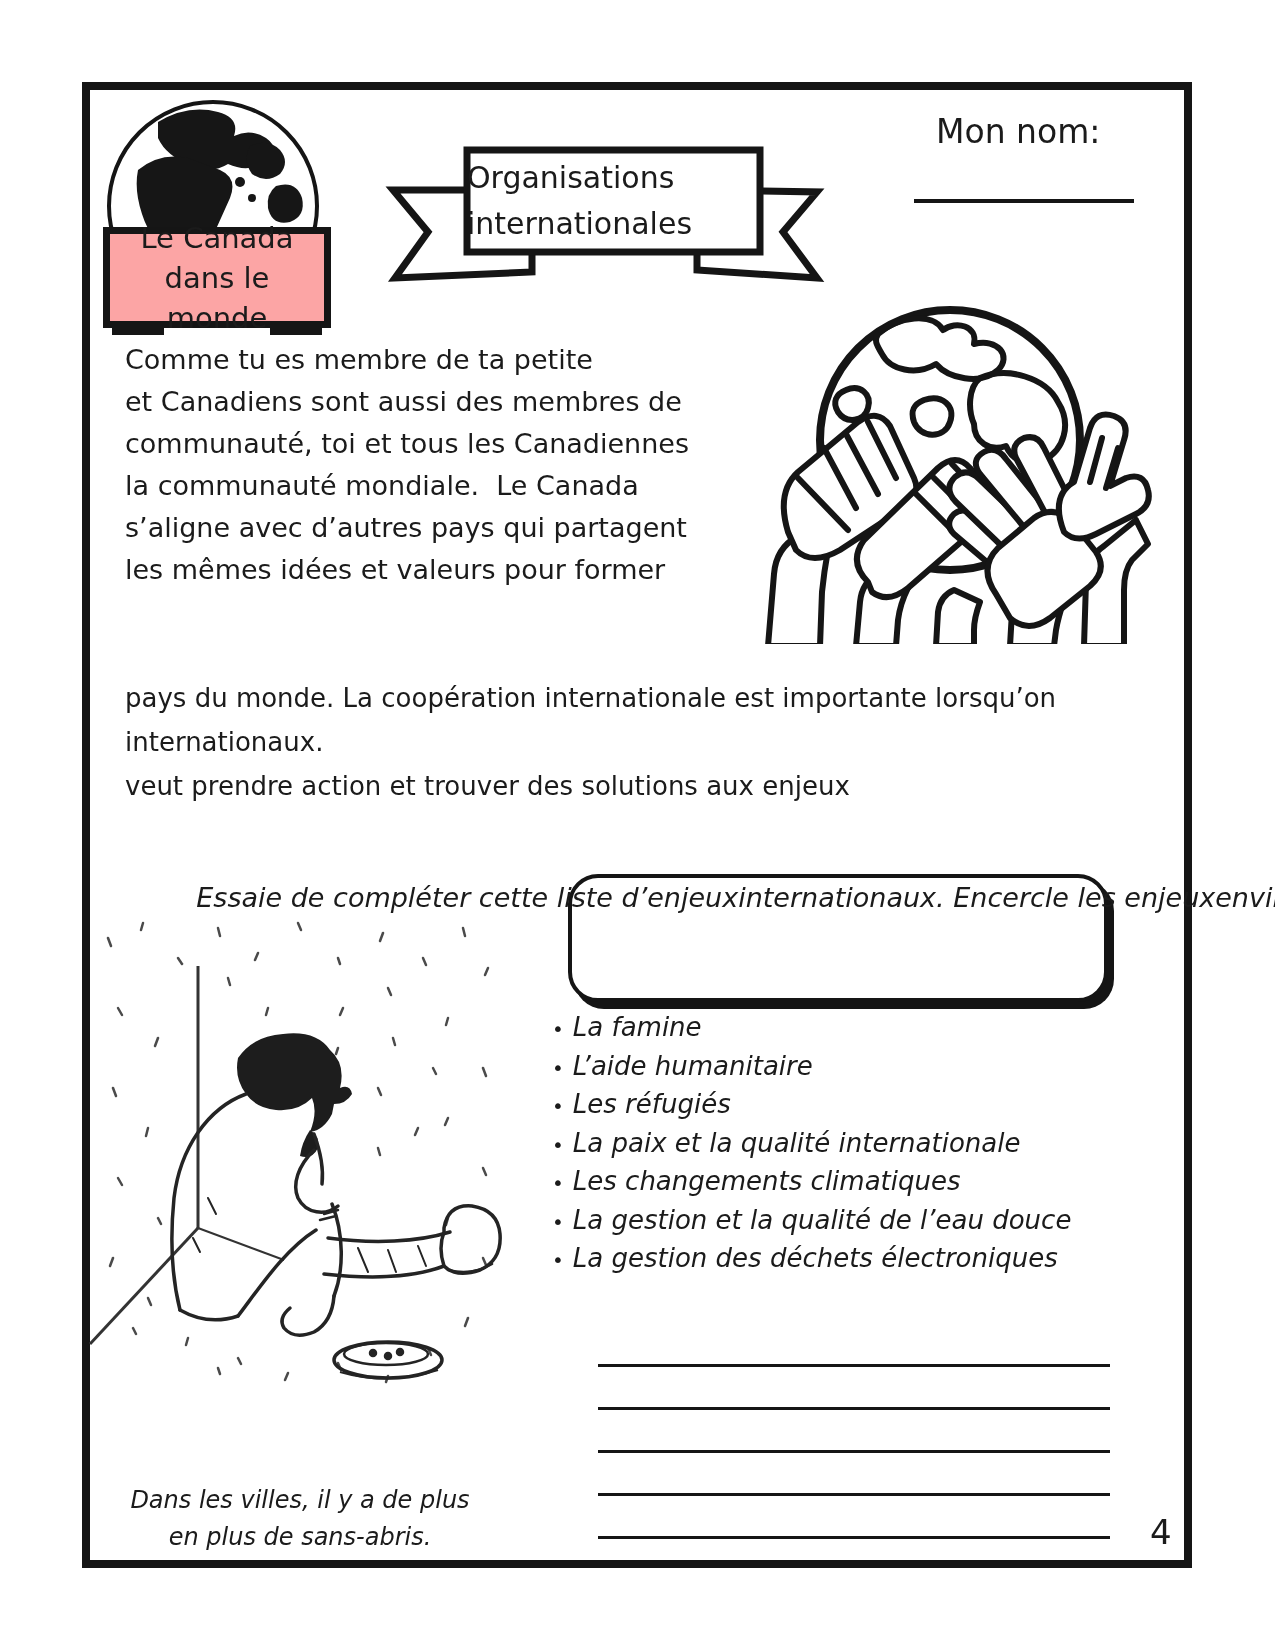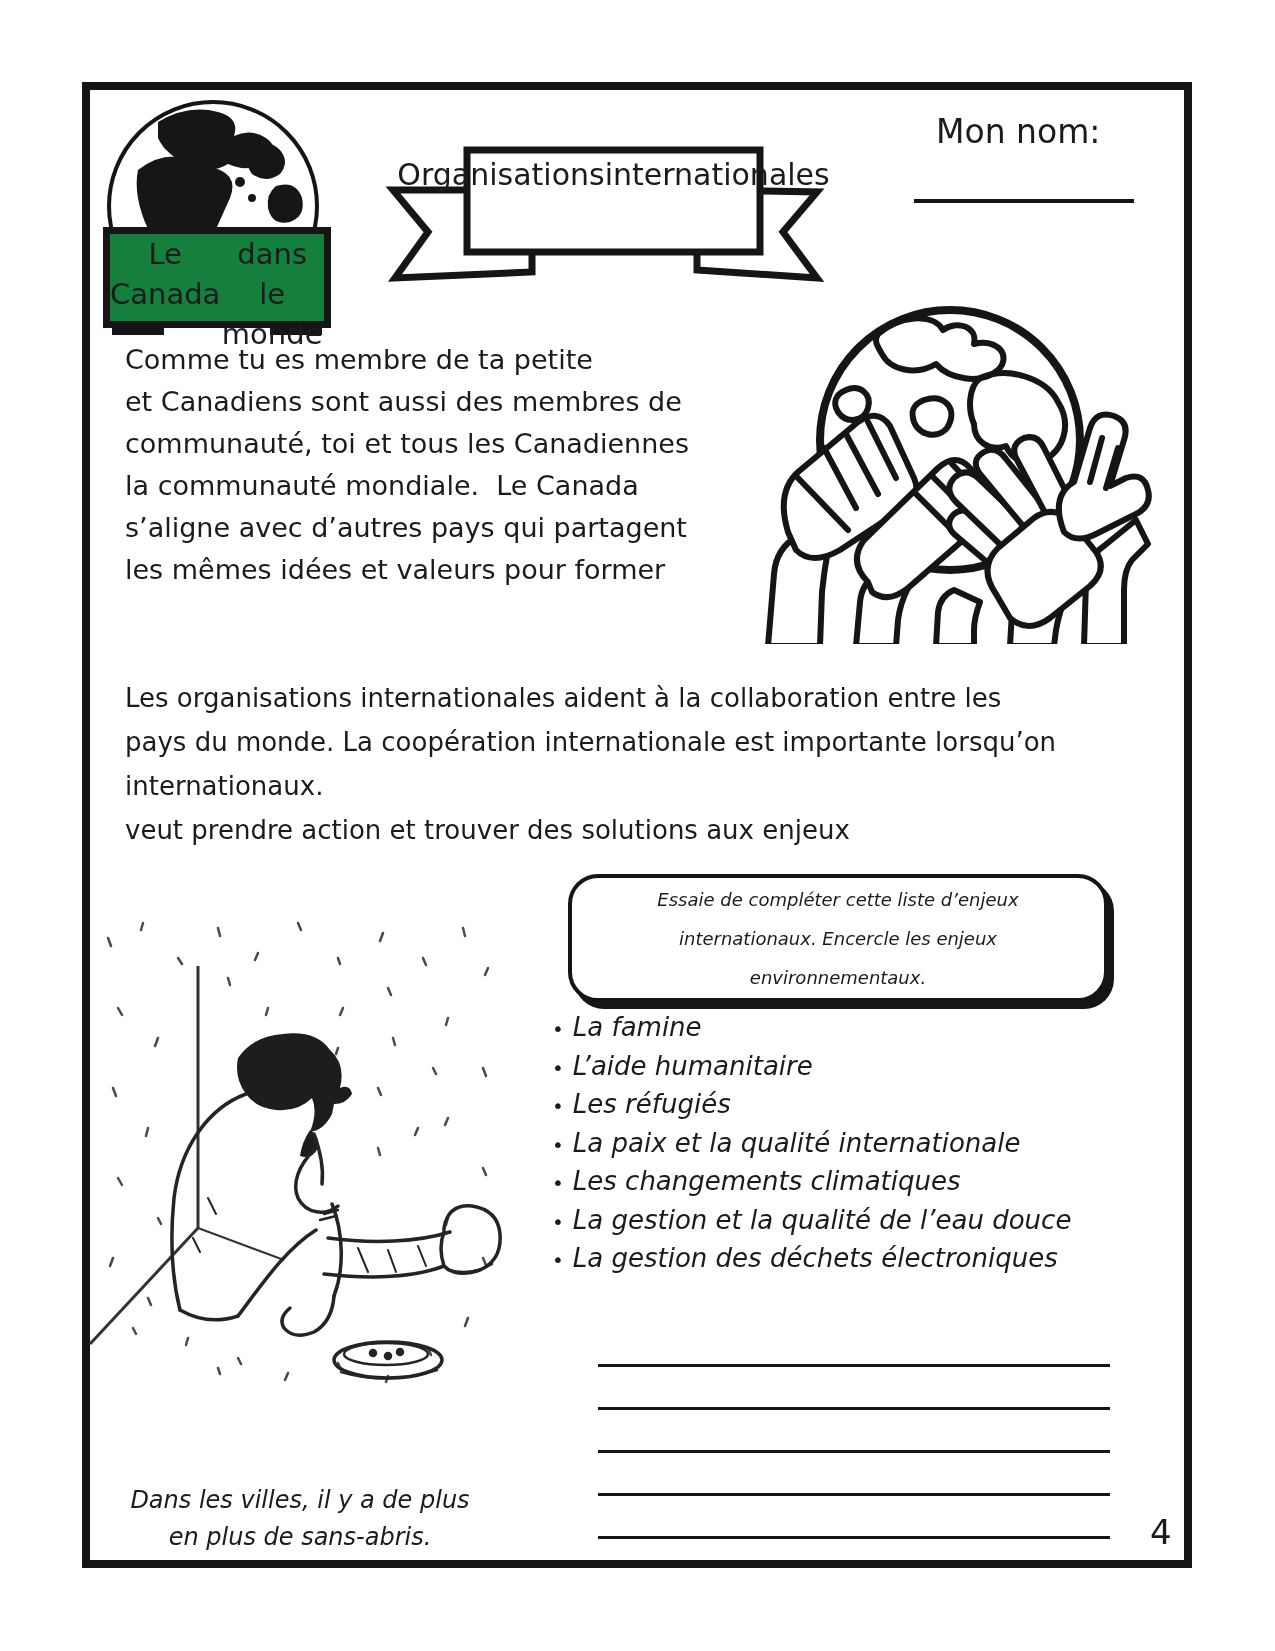--- a/index.html
+++ b/index.html
@@ -14,30 +14,30 @@
   }
   svg { display:block; }
 
   
   .globe-logo { position:absolute; left:100px; top:86px; z-index:1; }
   .badge-tab { position:absolute; background:#151515; width:52px; height:17px; top:318px; z-index:2; }
   .badge-tab.left  { left:112px; }
   .badge-tab.right { left:270px; }
   .badge-box {
     position:absolute; left:103px; top:227px; width:228px; height:101px;
-    background:#15803d; border:7px solid #151515; box-sizing:border-box; z-index:3;
-    display:flex; flex-direction:row; justify-content:center; text-align:center;
+    background:#fca5a5; border:7px solid #151515; box-sizing:border-box; z-index:3;
+    display:flex; flex-direction:column; justify-content:center; text-align:center;
     font-size:29px; line-height:40px;
   }
 
   
   .banner-svg { position:absolute; left:372px; top:128px; z-index:1; }
   .banner-text {
     position:absolute; left:467px; top:152px; width:293px; height:98px; z-index:2;
-    display:flex; flex-direction:row; justify-content:center; 
+    display:flex; flex-direction:column; justify-content:center; 
     font-size:30px; line-height:46px;
   }
 
   
   .monnom { position:absolute; left:930px; top:112px; font-size:33px;margin-left:6px; }
   .name-line { position:absolute; left:914px; top:199px; width:220px; height:0;
     border-bottom:4px solid #151515; }
 
   
   .intro  { position:absolute; left:125px; top:339px; font-size:27px; line-height:42px; }
@@ -45,22 +45,22 @@
   .tl { white-space:pre; }
 
   
   .hands-svg { position:absolute; left:728px; top:282px; }
 
   
   .instruction-box {
     position:absolute; left:568px; top:874px; width:540px; height:128px;
     border:4px solid #151515; border-radius:30px; box-sizing:border-box;
     box-shadow:6px 7px 0 #151515; background:#fff;
-    display:flex; flex-direction:column; justify-content:center; text-align:center;
-    font-style:italic; font-size:18px; line-height:39px;
+    display:flex; justify-content:center; text-align:center;
+    font-style:italic; font-size:27px; line-height:39px;
   }
 
   
   .issues { position:absolute; left:552px; top:1012px; font-style:italic; font-size:26px; }
   .issue  { display:flex; align-items:flex-start; height:38.5px; }
   .issue .bullet { font-style:normal; font-size:20px; line-height:34px; margin-right:9px; }
 
   
   .answers { position:absolute; left:598px; top:1324px; }
   .answer-line { width:512px; height:40px; border-bottom:3px solid #151515; }
@@ -154,21 +154,20 @@
       <path d="M 322,240 L 288,176 Q 282,162 296,156 Q 310,152 316,166 L 346,226 Q 350,238 336,242 Z"></path>
       <path d="M 268,312 Q 250,286 270,266 L 306,236 Q 326,222 344,240 L 368,270 Q 380,288 362,304 L 322,336 Q 300,352 282,336 Z"></path>
 
       <path d="M 336,250 Q 322,214 346,200 L 362,146 Q 368,128 386,134 Q 402,140 396,158 L 382,204 L 398,196 Q 416,190 420,208 Q 424,224 408,232 L 368,252 Q 348,262 336,250 Z"></path>
       <path d="M 362,200 L 374,156 M 378,206 L 390,166" fill="none"></path>
     </g>
   </svg>
 
   <div class="collab">
 
-  <div class="tl">Les organisations internationales aident à la collaboration entre les</div>
       <div class="tl">pays du monde. La coopération internationale est importante lorsqu’on</div>
       <div class="tl">internationaux.</div>
       <div class="tl">veut prendre action et trouver des solutions aux enjeux</div>
     </div>
 
   <div class="instruction-box">
 
   <div class="tl">Essaie de compléter cette liste d’enjeux</div>
       <div class="tl">internationaux. Encercle les enjeux</div>
       <div class="tl">environnementaux.</div>

